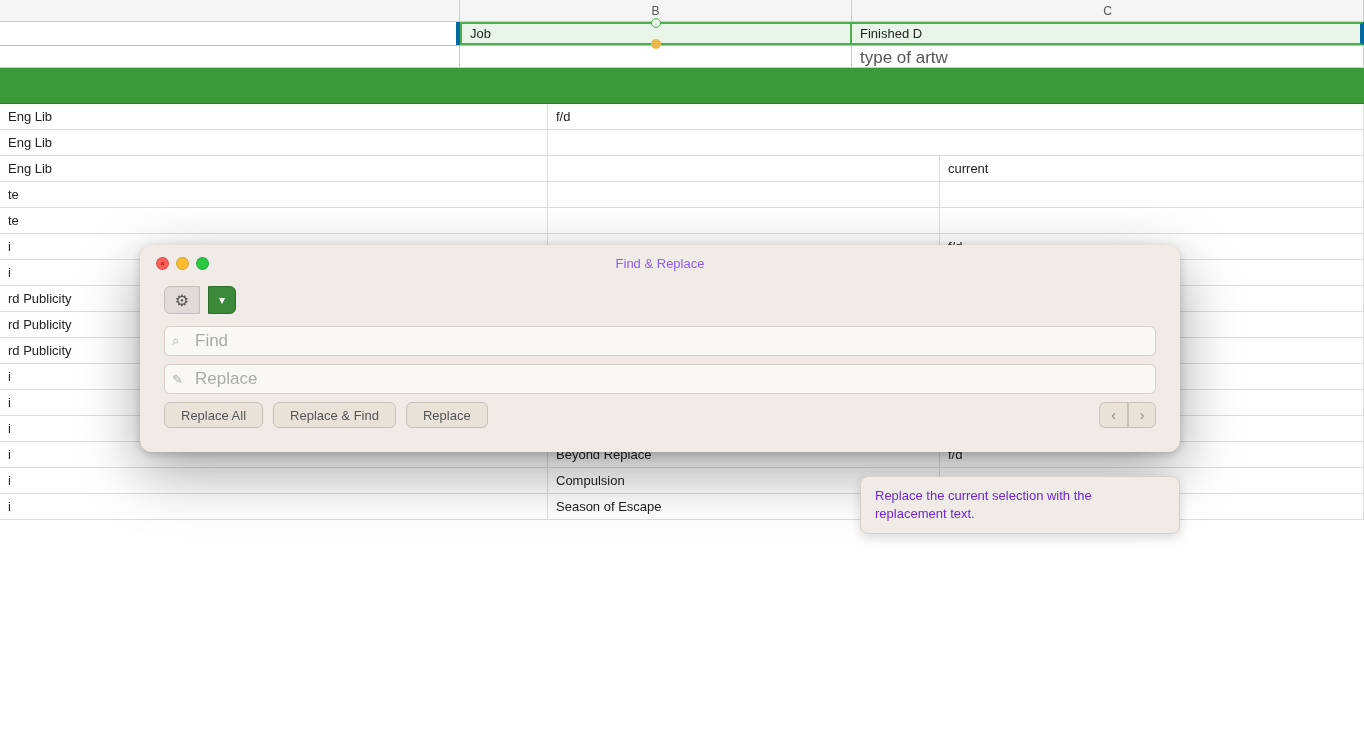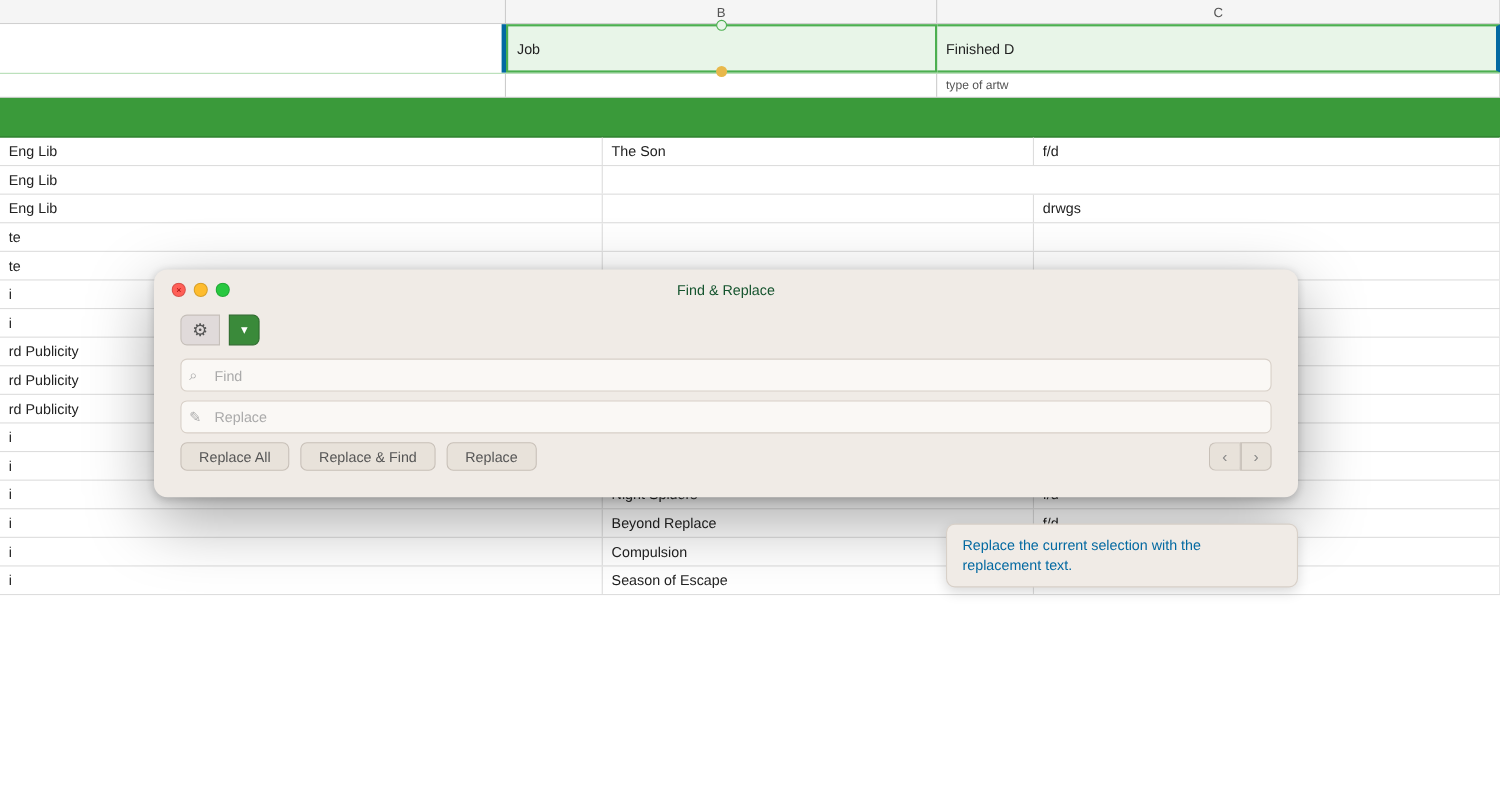--- a/index.html
+++ b/index.html
@@ -37,21 +37,21 @@
       color: #555;
       font-size: 12px;
     }
     .col-a { width: 460px; }
     .col-b { width: 392px; flex: 0 0 392px; }
     .col-c { width: 780px; flex: 1; }
 
     
     .header-row {
       display: flex;
-      height: 45px;
+      height: 24px;
       border-bottom: 1px solid #a0d4a0;
       position: relative;
     }
     .header-cell {
       border-right: 4px solid #0369a1;
       padding: 4px 8px;
       display: flex;
       align-items: center;
       font-weight: 400;
       color: #222;
@@ -87,24 +87,23 @@
     
     .subheader-row {
       display: flex;
       height: 22px;
       border-bottom: 1px solid #ccc;
       background: #fff;
     }
     .subheader-cell {
       border-right: 1px solid #ccc;
       padding: 2px 8px;
-      font-size: 11px;
+      font-size: 17px;
       color: #555;
       display: flex;
-      align-items: center;
     }
     .shcell-a { width: 460px; }
     .shcell-b { width: 392px; }
     .shcell-c { flex: 1; }
 
     
     .green-banner {
       height: 36px;
       background: #3a9a3a;
       border-bottom: 1px solid #2d7a2d;
@@ -177,21 +176,21 @@
       background: #28c840;
       border: 0.5px solid rgba(0,0,0,0.15);
       cursor: pointer;
     }
     .dialog-title {
       position: absolute;
       left: 50%;
       transform: translateX(-50%);
       font-size: 13px;
       font-weight: 500;
-      color: #14532d;
+      color: #8b5cf6;
     }
 
     
     .dialog-content {
       padding: 8px 24px 0;
     }
 
     
     .options-row {
       display: flex;
@@ -239,21 +238,21 @@
       font-size: 13px;
       pointer-events: none;
     }
     .field-wrapper input {
       width: 100%;
       height: 30px;
       background: #faf8f5;
       border: 1px solid #d8d0c8;
       border-radius: 6px;
       padding: 0 10px 0 30px;
-      font-size: 13px;
+      font-size: 17px;
       color: #aaa;
       outline: none;
     }
     .field-wrapper input::placeholder { color: #aaa; }
 
     
     .buttons-row {
       display: flex;
       align-items: center;
       gap: 10px;
@@ -294,21 +293,21 @@
     
     .tooltip {
       position: absolute;
       bottom: -82px;
       right: 0px;
       background: #f0ebe6;
       border: 1px solid #d8d0c8;
       border-radius: 8px;
       padding: 10px 14px;
       font-size: 13px;
-      color: #0369a1;
+      color: #6d28d9;
       width: 320px;
       box-shadow: 0 4px 12px rgba(0,0,0,0.15);
       line-height: 1.4;
     }
   </style>
 </head>
 <body>
 
 <div class="spreadsheet">
 
@@ -336,31 +335,30 @@
     <div class="subheader-cell shcell-c">
       <span>type of artw</span>
     </div>
   </div>
 
   <div class="green-banner"></div>
 
   <div id="data-rows-container">
       <div class="data-row">
     <div class="data-cell dcell-a">Eng Lib</div>
-    <div class="data-cell dcell-b">The Son</div>
     <div class="data-cell dcell-c">f/d</div>
   </div>
       <div class="data-row">
     <div class="data-cell dcell-a">Eng Lib</div>
     <div class="data-cell dcell-c"></div>
   </div>
       <div class="data-row">
     <div class="data-cell dcell-a">Eng Lib</div>
     <div class="data-cell dcell-b"></div>
-    <div class="data-cell dcell-c">drwgs</div>
+    <div class="data-cell dcell-c">current</div>
   </div>
       <div class="data-row">
     <div class="data-cell dcell-a">te</div>
     <div class="data-cell dcell-b"></div>
     <div class="data-cell dcell-c"></div>
   </div>
       <div class="data-row">
     <div class="data-cell dcell-a">te</div>
     <div class="data-cell dcell-b"></div>
     <div class="data-cell dcell-c"></div>

